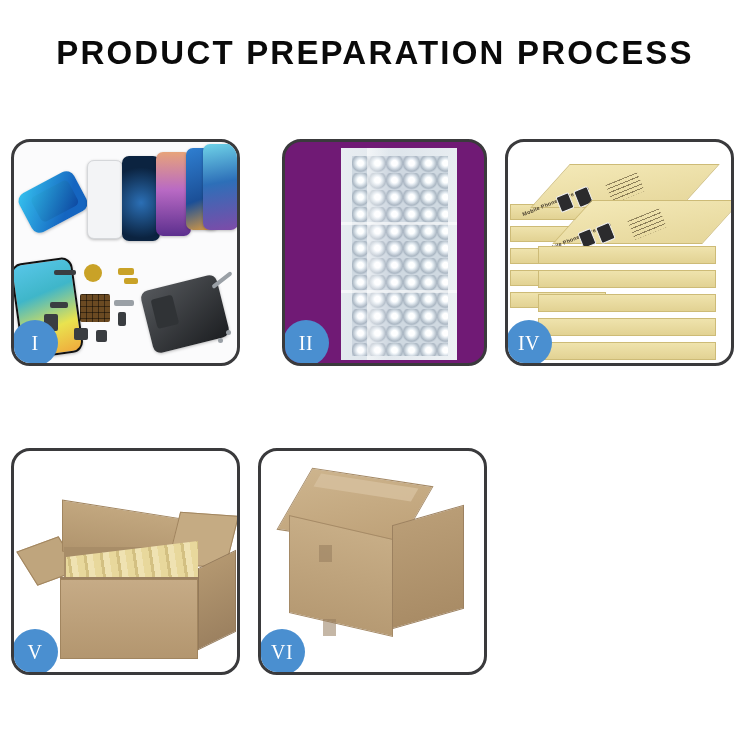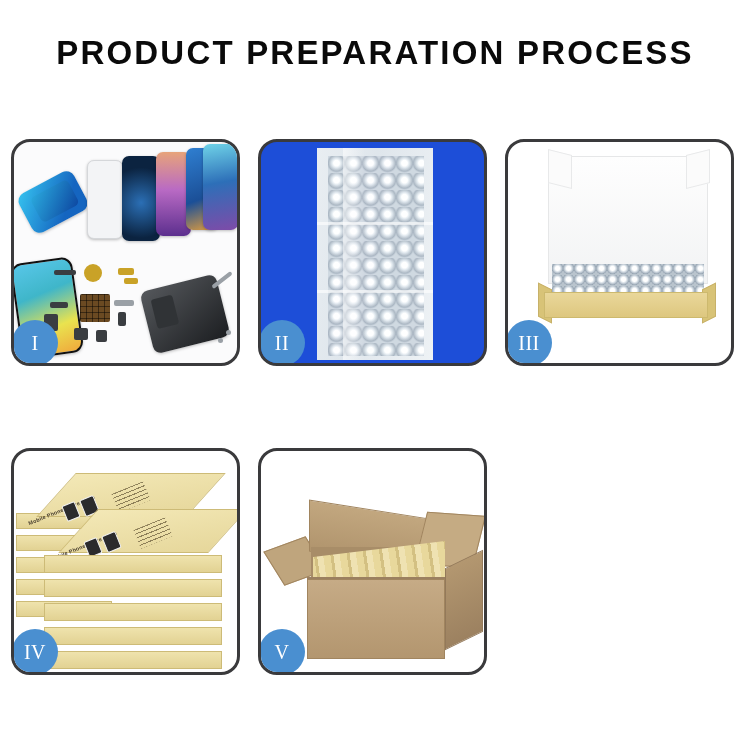--- a/index.html
+++ b/index.html
@@ -145,21 +145,21 @@
     position:absolute; left:66px; top:152px; width:30px; height:28px;
     background:#6b4a22;
     background-image:
       linear-gradient(to right, rgba(0,0,0,.45) 1px, transparent 1px),
       linear-gradient(to bottom, rgba(0,0,0,.45) 1px, transparent 1px);
     background-size: 6px 6px;
     border-radius:2px;
   }
 
   
-  .p2 { background: #1d4ed8; }
+  .p2 { background: #701a75; margin-left: 24px; }
   .bubble-sleeve {
     position: absolute;
     left: 56px; top: 6px; width: 116px; height: 212px;
     background: linear-gradient(100deg,#e9eef2 0%,#dfe6ec 40%,#eef2f5 100%);
   }
   .bubble-grid {
     position: absolute;
     left: 11px; top: 8px; right: 9px; bottom: 4px;
     background-color: #cfd8e0;
     background-image:
@@ -368,32 +368,20 @@
         <div class="bubble-sleeve">
           <div class="bubble-grid"></div>
           <div class="bubble-gloss"></div>
           <div class="bubble-seam" style="top:74px;"></div>
           <div class="bubble-seam" style="top:142px;"></div>
         </div>
       </div>
       <div class="badge">II</div>
     </div>
 
-    <div class="panel p3">
-      <div class="panel-photo">
-        <div class="m-back"></div>
-        <div class="m-flapL"></div>
-        <div class="m-flapR"></div>
-        <div class="m-bubble"></div>
-        <div class="m-sideL"></div>
-        <div class="m-sideR"></div>
-        <div class="m-front"></div>
-      </div>
-      <div class="badge">III</div>
-    </div>
 
     <div class="panel p4">
       <div class="panel-photo">
 
         <div class="kbox" style="left:2px;top:62px;width:96px;height:16px;"></div>
         <div class="kbox" style="left:2px;top:84px;width:96px;height:16px;"></div>
         <div class="kbox" style="left:2px;top:106px;width:96px;height:16px;"></div>
         <div class="kbox" style="left:2px;top:128px;width:96px;height:16px;"></div>
         <div class="kbox" style="left:2px;top:150px;width:96px;height:16px;"></div>
 
@@ -425,15 +413,26 @@
         <div class="c-flapR"></div>
         <div class="c-innerback"></div>
         <div class="c-contents"></div>
         <div class="c-front-edge"></div>
         <div class="c-body"></div>
         <div class="c-sideR"></div>
       </div>
       <div class="badge">V</div>
     </div>
 
+    <div class="panel p6">
+      <div class="panel-photo">
+        <div class="s-top"></div>
+        <div class="s-tape"></div>
+        <div class="s-left"></div>
+        <div class="s-right"></div>
+        <div class="s-tab" style="left:58px;top:94px;"></div>
+        <div class="s-tab" style="left:62px;top:168px;"></div>
+      </div>
+      <div class="badge">VI</div>
+    </div>
 
   </div>
 </div>
 
 </body></html>

